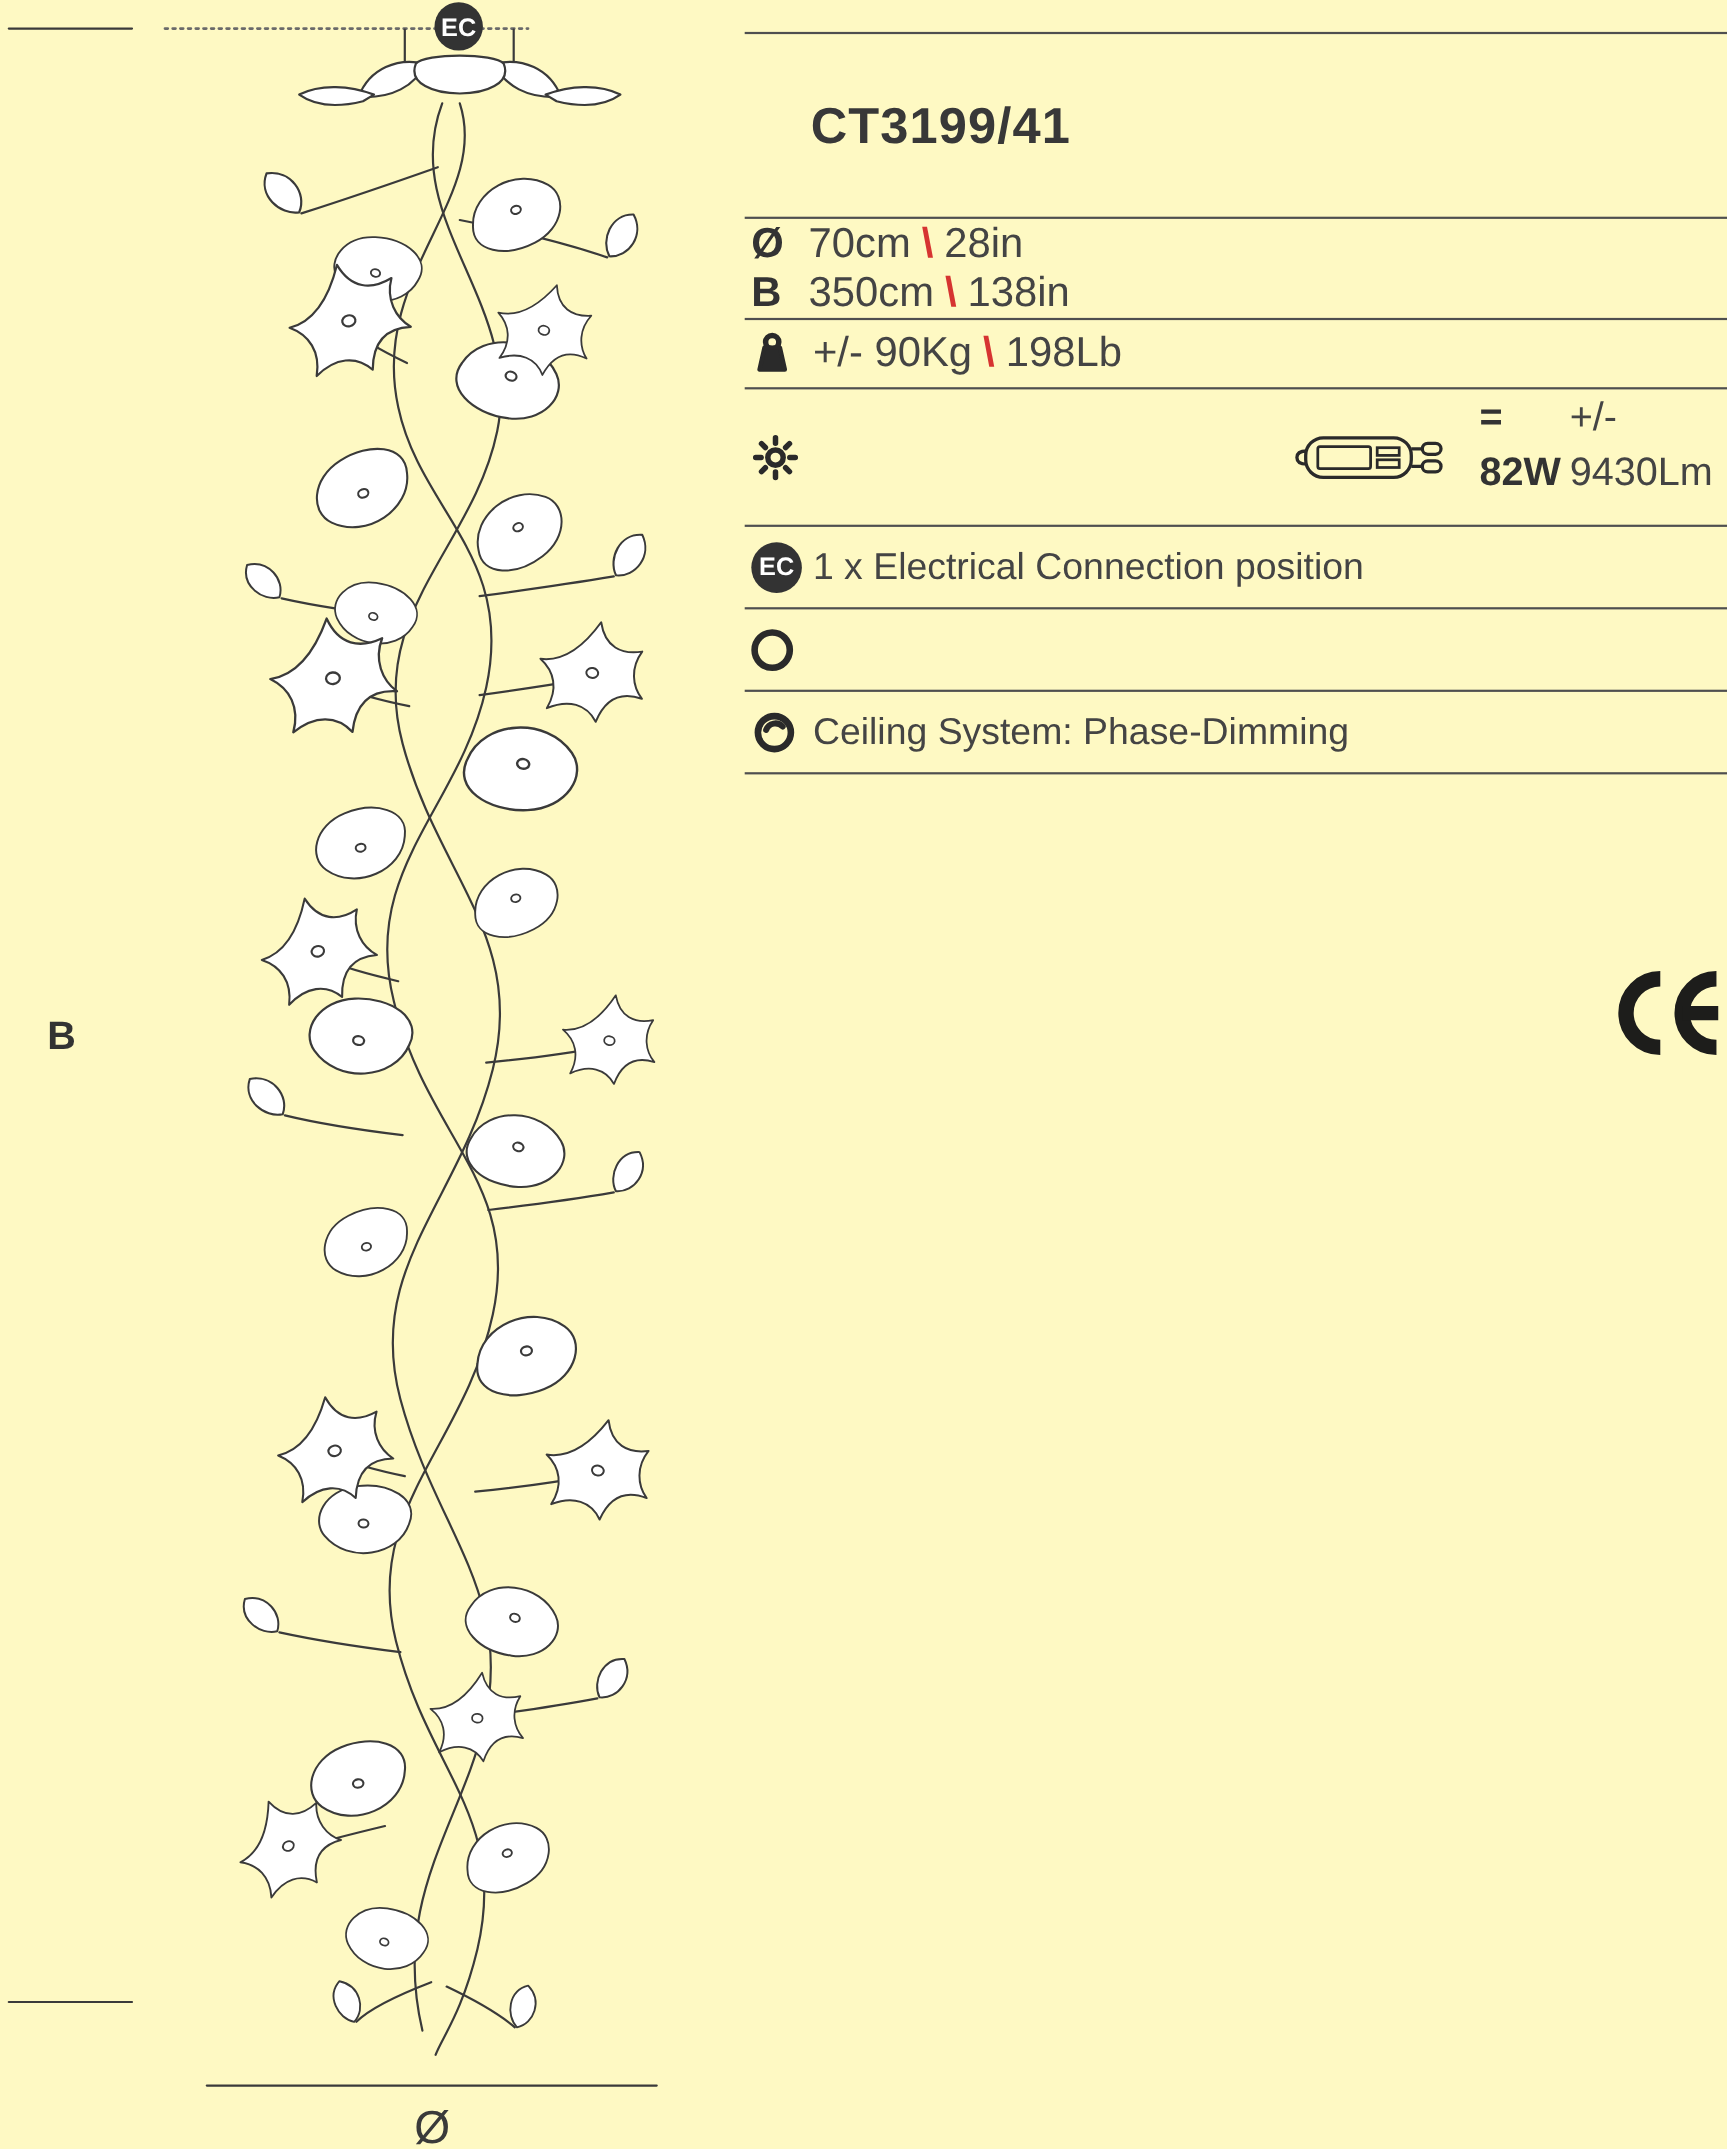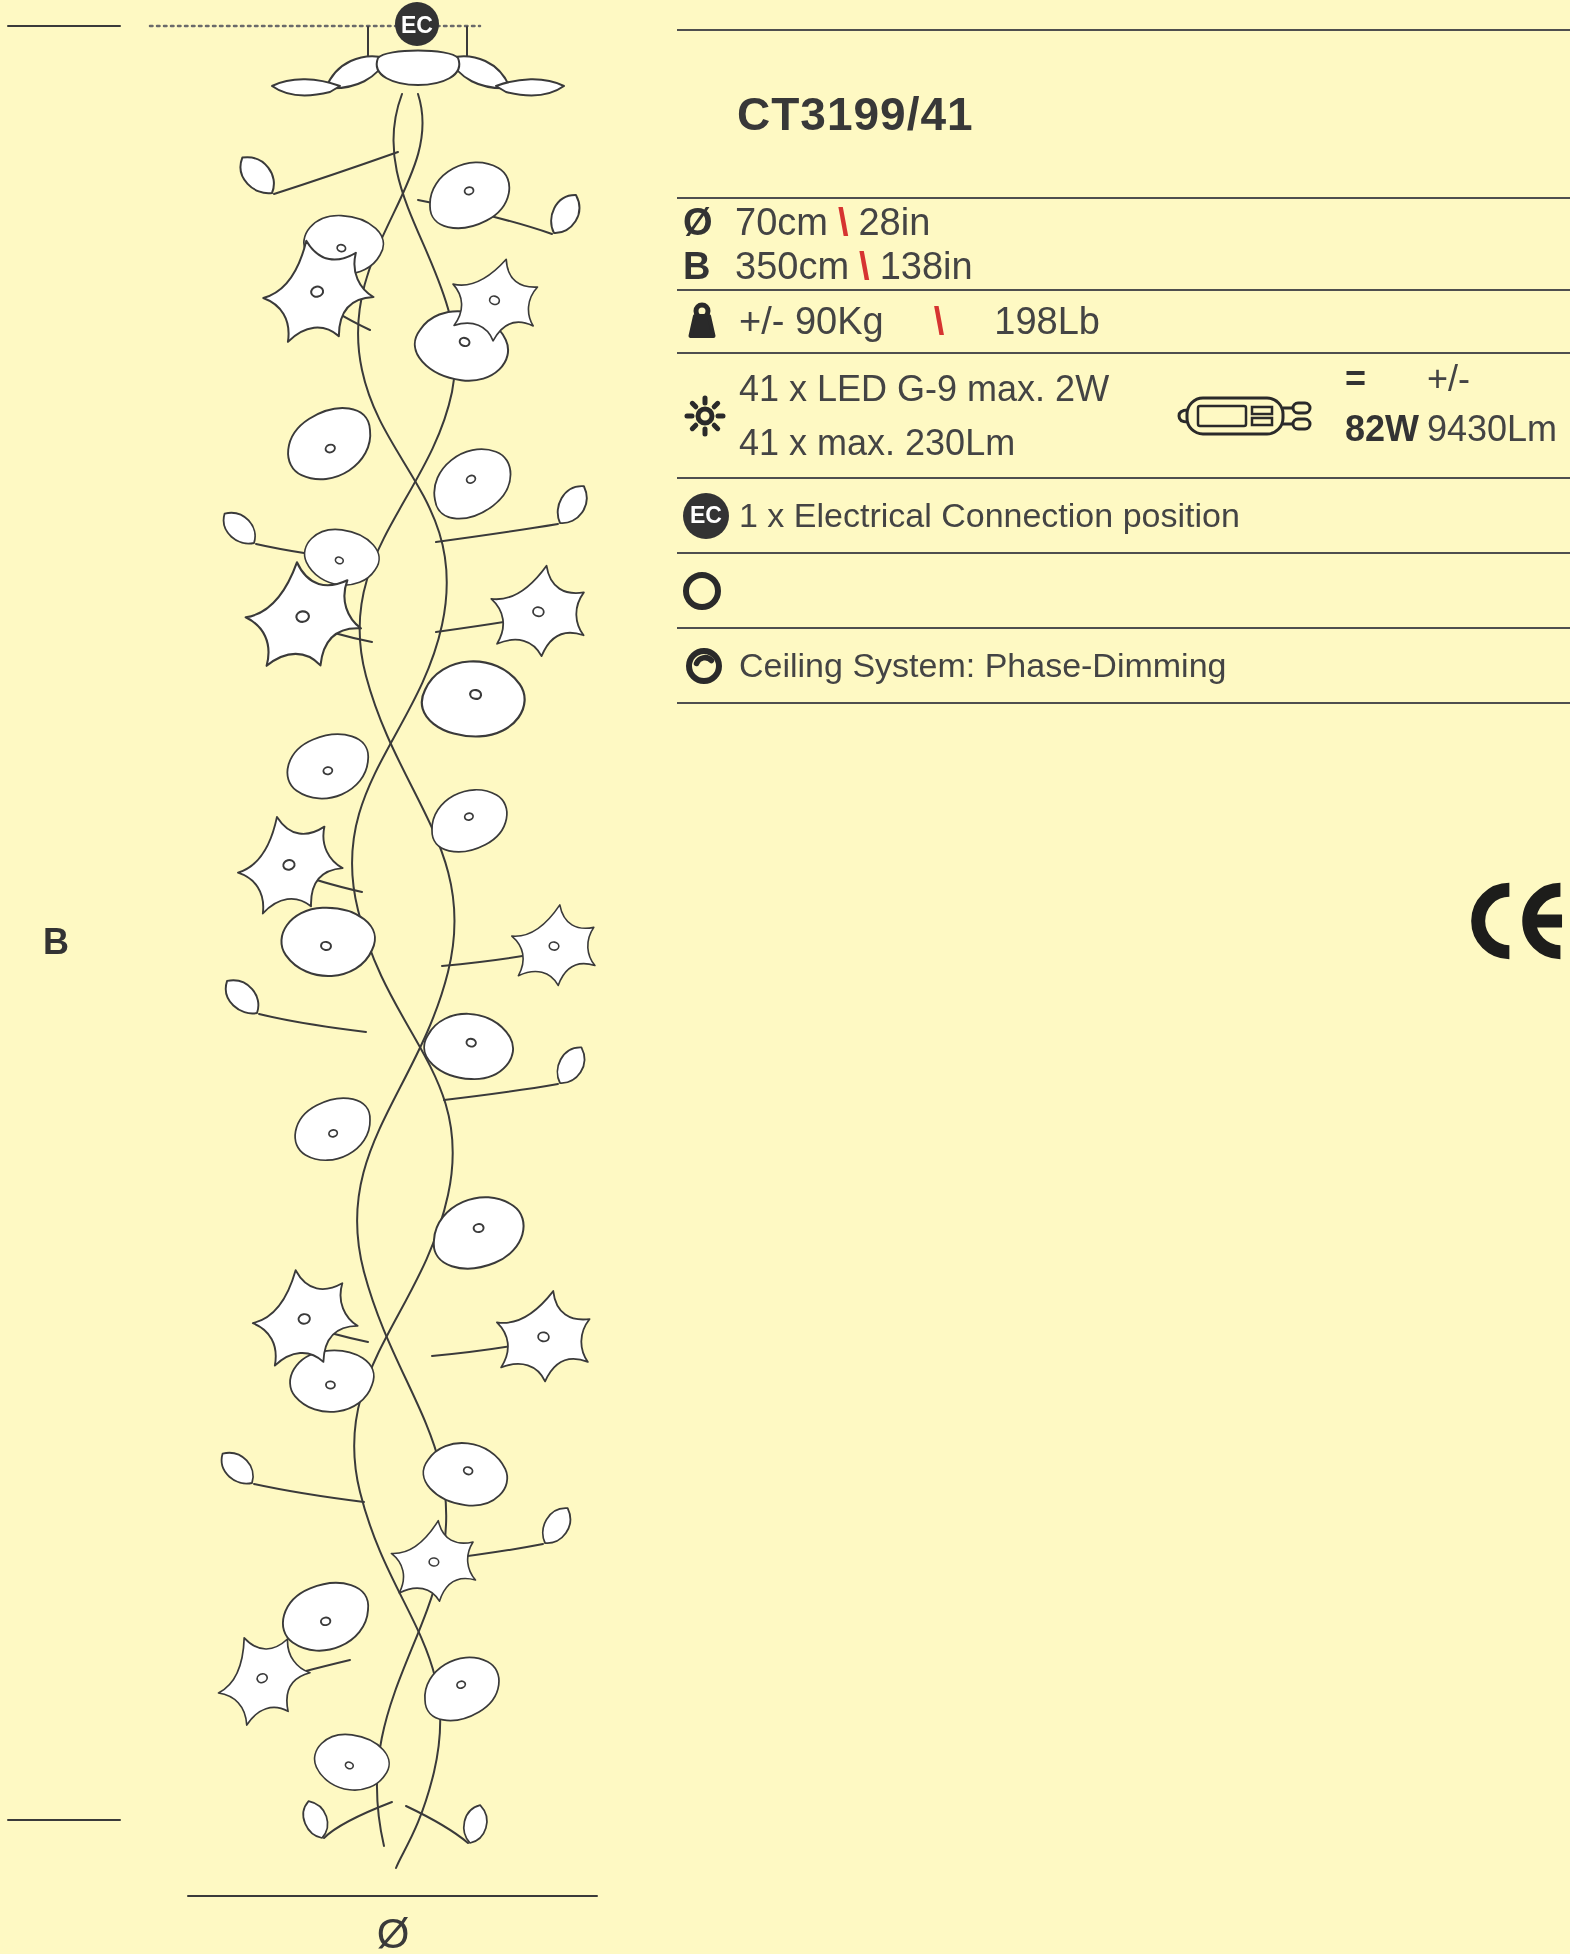--- a/index.html
+++ b/index.html
@@ -16,21 +16,21 @@
   .row-dims{height:92px;flex-direction:column;align-items:flex-start;justify-content:center;}
   .row-weight{height:63px;}
   .row-led{height:125px;}
   .row-sm{height:75px;}
   .title{font-size:46px;font-weight:bold;color:#383838;letter-spacing:1px;padding-left:54px;}
   .dim-line{display:flex;align-items:baseline;font-size:38px;line-height:44px;color:#444;}
   .dim-sym{font-weight:bold;color:#333;width:52px;}
   .red-sep{color:#d63431;font-weight:bold;padding:0 10px;}
   .icon-cell{width:56px;display:flex;align-items:center;justify-content:flex-start;flex:none;}
   .row-text{font-size:34px;color:#444;}
-  .big-text{font-size:38px;color:#444;display:flex;align-items:baseline;gap:40px;}
+  .big-text{font-size:38px;color:#444;display:flex;align-items:baseline;}
   .led-lines{font-size:36px;line-height:54px;color:#444;}
   .led-right{position:absolute;left:500px;top:0;height:100%;display:flex;align-items:center;}
   .watt-block{position:absolute;left:668px;top:0;height:100%;display:flex;flex-direction:row;
               justify-content:center;font-size:36px;line-height:50px;color:#444;}
   .watt-bold{font-weight:bold;color:#333;}
   .ec-badge{width:46px;height:46px;border-radius:50%;background:#333;color:#fff;font-weight:bold;
             font-size:23px;display:flex;align-items:center;justify-content:center;flex:none;}
   .ring-icon{width:26px;height:26px;border:6px solid #2a2a2a;border-radius:50%;box-sizing:content-box;}
   .ce-mark{position:absolute;left:1462px;top:878px;}
   .sr{position:absolute;width:1px;height:1px;overflow:hidden;clip:rect(0 0 0 0);}
@@ -171,24 +171,20 @@
       </div>
     </div>
 
     <div class="row row-led">
       <div class="icon-cell">
         <svg width="44" height="44" viewBox="0 0 44 44" stroke="#2a2a2a" stroke-width="5" stroke-linecap="round" fill="none">
           <circle cx="22" cy="22" r="7"></circle>
           <path d="M22,4 V9 M22,35 V40 M4,22 H9 M35,22 H40 M9.3,9.3 L12.8,12.8 M31.2,31.2 L34.7,34.7 M9.3,34.7 L12.8,31.2 M31.2,12.8 L34.7,9.3"></path>
         </svg>
       </div>
-      <div class="led-lines">
-        <div>41 x LED G-9 max. 2W</div>
-        <div>41 x max. 230Lm</div>
-      </div>
       <div class="led-right">
         <svg width="140" height="50" viewBox="0 0 140 50" stroke="#2a2a2a" fill="none">
           <path d="M11,19 C4,19 2,22 2,25 C2,28 4,31 11,31" stroke-width="3"></path>
           <rect x="10" y="7" width="96" height="36" rx="16" stroke-width="3"></rect>
           <rect x="21" y="15" width="48" height="20" rx="2" stroke-width="2.5"></rect>
           <rect x="75" y="16" width="20" height="7" stroke-width="2.5"></rect>
           <rect x="75" y="27" width="20" height="7" stroke-width="2.5"></rect>
           <path d="M106,17 H116 M106,33 H116" stroke-width="3"></path>
           <rect x="116" y="12" width="17" height="10" rx="5" stroke-width="3"></rect>
           <rect x="116" y="28" width="17" height="10" rx="5" stroke-width="3"></rect>

